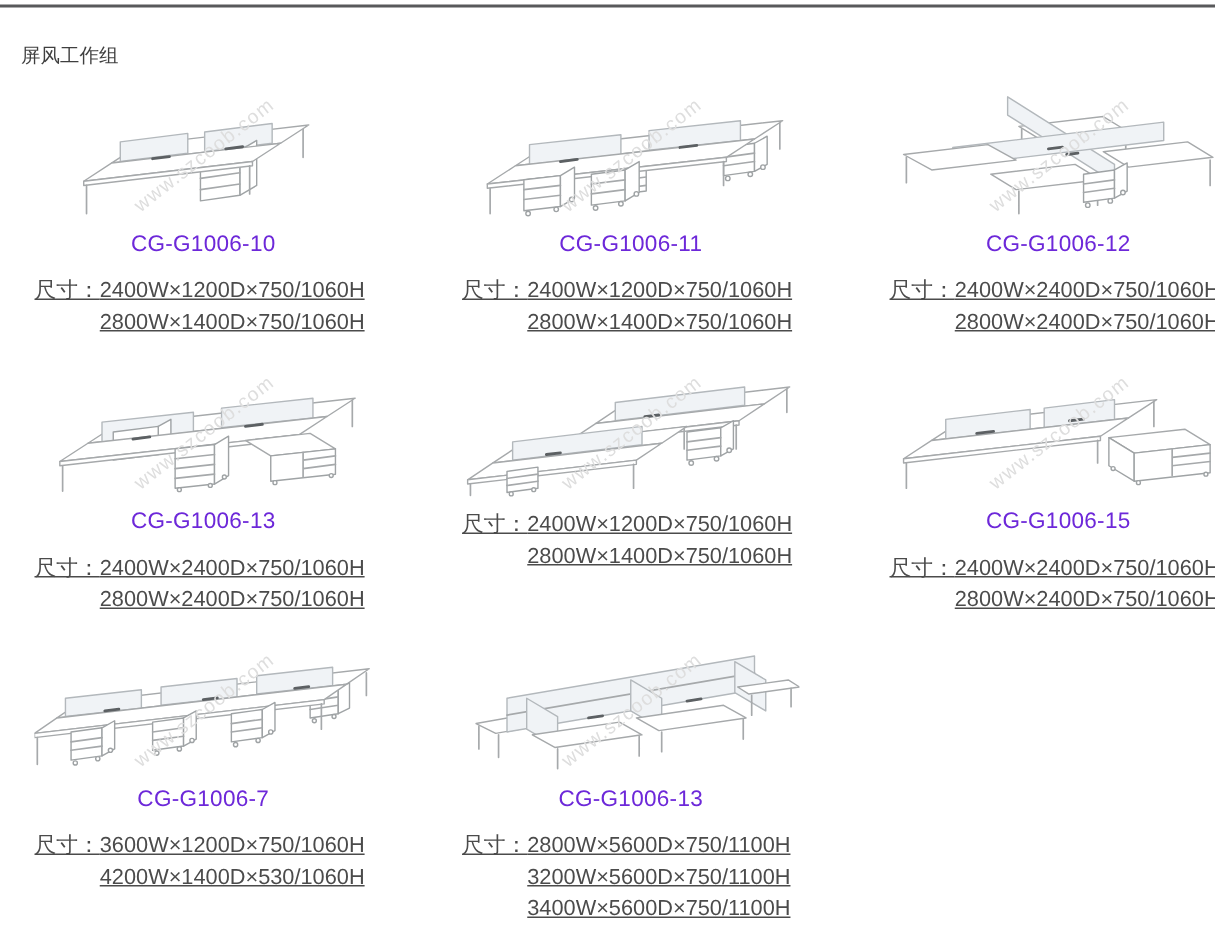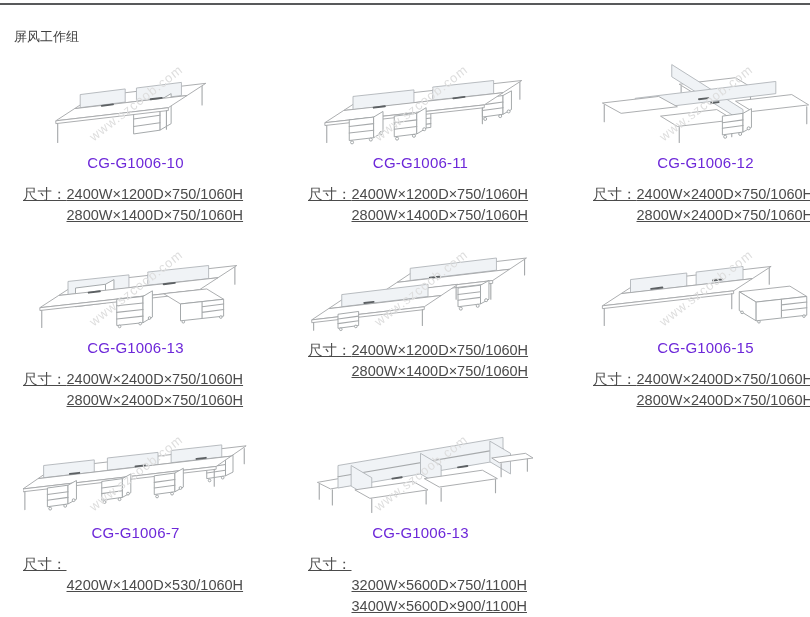--- a/index.html
+++ b/index.html
@@ -319,20 +319,21 @@
             <circle class="c" cx="159" cy="68" r="1.5"></circle>
             <circle class="c" cx="168" cy="62" r="1.5"></circle>
           <path class="a" d="M50,47 l10,-1.2 M120,39 l10,-1.2 M185,31 l10,-1.2"></path>
         </svg>
         <div class="wm">www.szcoob.com</div>
       </div>
       <div class="code">CG-G1006-7</div>
       <div class="dims">
         <div class="dim-row">
           <span class="dim-label">尺寸：</span>
+          <span class="dim-value">3600W×1200D×750/1060H</span>
         </div>
         <div class="dim-row">
           <span class="dim-label ghost">尺寸：</span>
           <span class="dim-value">4200W×1400D×530/1060H</span>
         </div>
       </div>
     </div>
 
     <div class="card">
       <div class="visual">
@@ -351,26 +352,27 @@
           <polygon class="s" points="196,30 232,25 240,30 204,35"></polygon>
           <path class="l" d="M206,36 V50 M234,31 V44"></path>
           <path class="a" d="M90,52 l10,-1.5 M160,40 l10,-1.5"></path>
         </svg>
         <div class="wm">www.szcoob.com</div>
       </div>
       <div class="code">CG-G1006-13</div>
       <div class="dims">
         <div class="dim-row">
           <span class="dim-label">尺寸：</span>
+          <span class="dim-value">2800W×5600D×750/1100H</span>
         </div>
         <div class="dim-row">
           <span class="dim-label ghost">尺寸：</span>
           <span class="dim-value">3200W×5600D×750/1100H</span>
         </div>
         <div class="dim-row">
           <span class="dim-label ghost">尺寸：</span>
-          <span class="dim-value">3400W×5600D×900/1100H</span>
+          <span class="dim-value">3400W×5600D×750/1100H</span>
         </div>
       </div>
     </div>
 
   </div>
 </div>
 
 </body></html>

